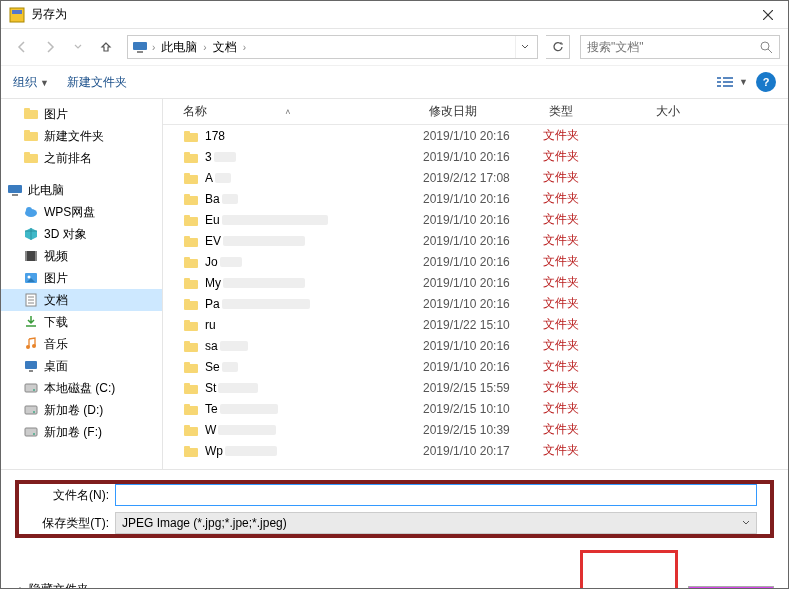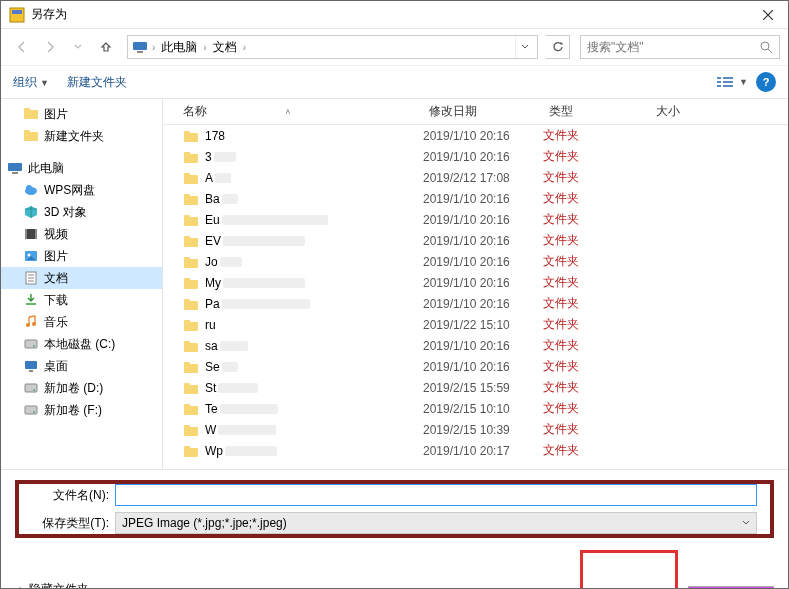--- a/index.html
+++ b/index.html
@@ -166,20 +166,29 @@
       </div>
       <div class="side-item">
         <span class="side-icon">
           <svg width="16" height="16">
             <rect x="1" y="4" width="14" height="9" fill="#f7d774" rx="1"></rect>
             <rect x="1" y="2" width="6" height="3" fill="#f7d774" rx="1"></rect>
           </svg>
         </span>
         <span>新建文件夹</span>
       </div>
+      <div class="side-item">
+        <span class="side-icon">
+          <svg width="16" height="16">
+            <rect x="1" y="4" width="14" height="9" fill="#f7d774" rx="1"></rect>
+            <rect x="1" y="2" width="6" height="3" fill="#f7d774" rx="1"></rect>
+          </svg>
+        </span>
+        <span>之前排名</span>
+      </div>
       <div style="height:10px"></div>
       <div class="side-item group">
         <span class="side-icon">
           <svg width="16" height="16">
             <rect x="1" y="3" width="14" height="8" fill="#3a7bbf" rx="1"></rect>
             <rect x="5" y="12" width="6" height="2" fill="#888"></rect>
           </svg>
         </span>
         <span>此电脑</span>
       </div>
@@ -247,34 +256,34 @@
             <path d="M6 3 L12 2 L12 10 M6 3 L6 11" stroke="#e8842a" stroke-width="1.3" fill="none"></path>
             <circle cx="5" cy="11" r="2" fill="#e8842a"></circle>
             <circle cx="11" cy="10" r="2" fill="#e8842a"></circle>
           </svg>
         </span>
         <span>音乐</span>
       </div>
       <div class="side-item ">
         <span class="side-icon">
           <svg width="16" height="16">
+            <rect x="2" y="3" width="12" height="8" fill="#3a7bbf" rx="1"></rect>
+            <rect x="6" y="12" width="4" height="2" fill="#888"></rect>
+          </svg>
+        </span>
+        <span>桌面</span>
+      </div>
+      <div class="side-item ">
+        <span class="side-icon">
+          <svg width="16" height="16">
             <rect x="2" y="4" width="12" height="8" fill="#ccc" stroke="#888" rx="1"></rect>
             <circle cx="11" cy="10" r="1" fill="#4a8"></circle>
           </svg>
         </span>
         <span>本地磁盘 (C:)</span>
-      </div>
-      <div class="side-item ">
-        <span class="side-icon">
-          <svg width="16" height="16">
-            <rect x="2" y="3" width="12" height="8" fill="#3a7bbf" rx="1"></rect>
-            <rect x="6" y="12" width="4" height="2" fill="#888"></rect>
-          </svg>
-        </span>
-        <span>桌面</span>
       </div>
       <div class="side-item ">
         <span class="side-icon">
           <svg width="16" height="16">
             <rect x="2" y="4" width="12" height="8" fill="#ccc" stroke="#888" rx="1"></rect>
             <circle cx="11" cy="10" r="1" fill="#4a8"></circle>
           </svg>
         </span>
         <span>新加卷 (D:)</span>
       </div>

